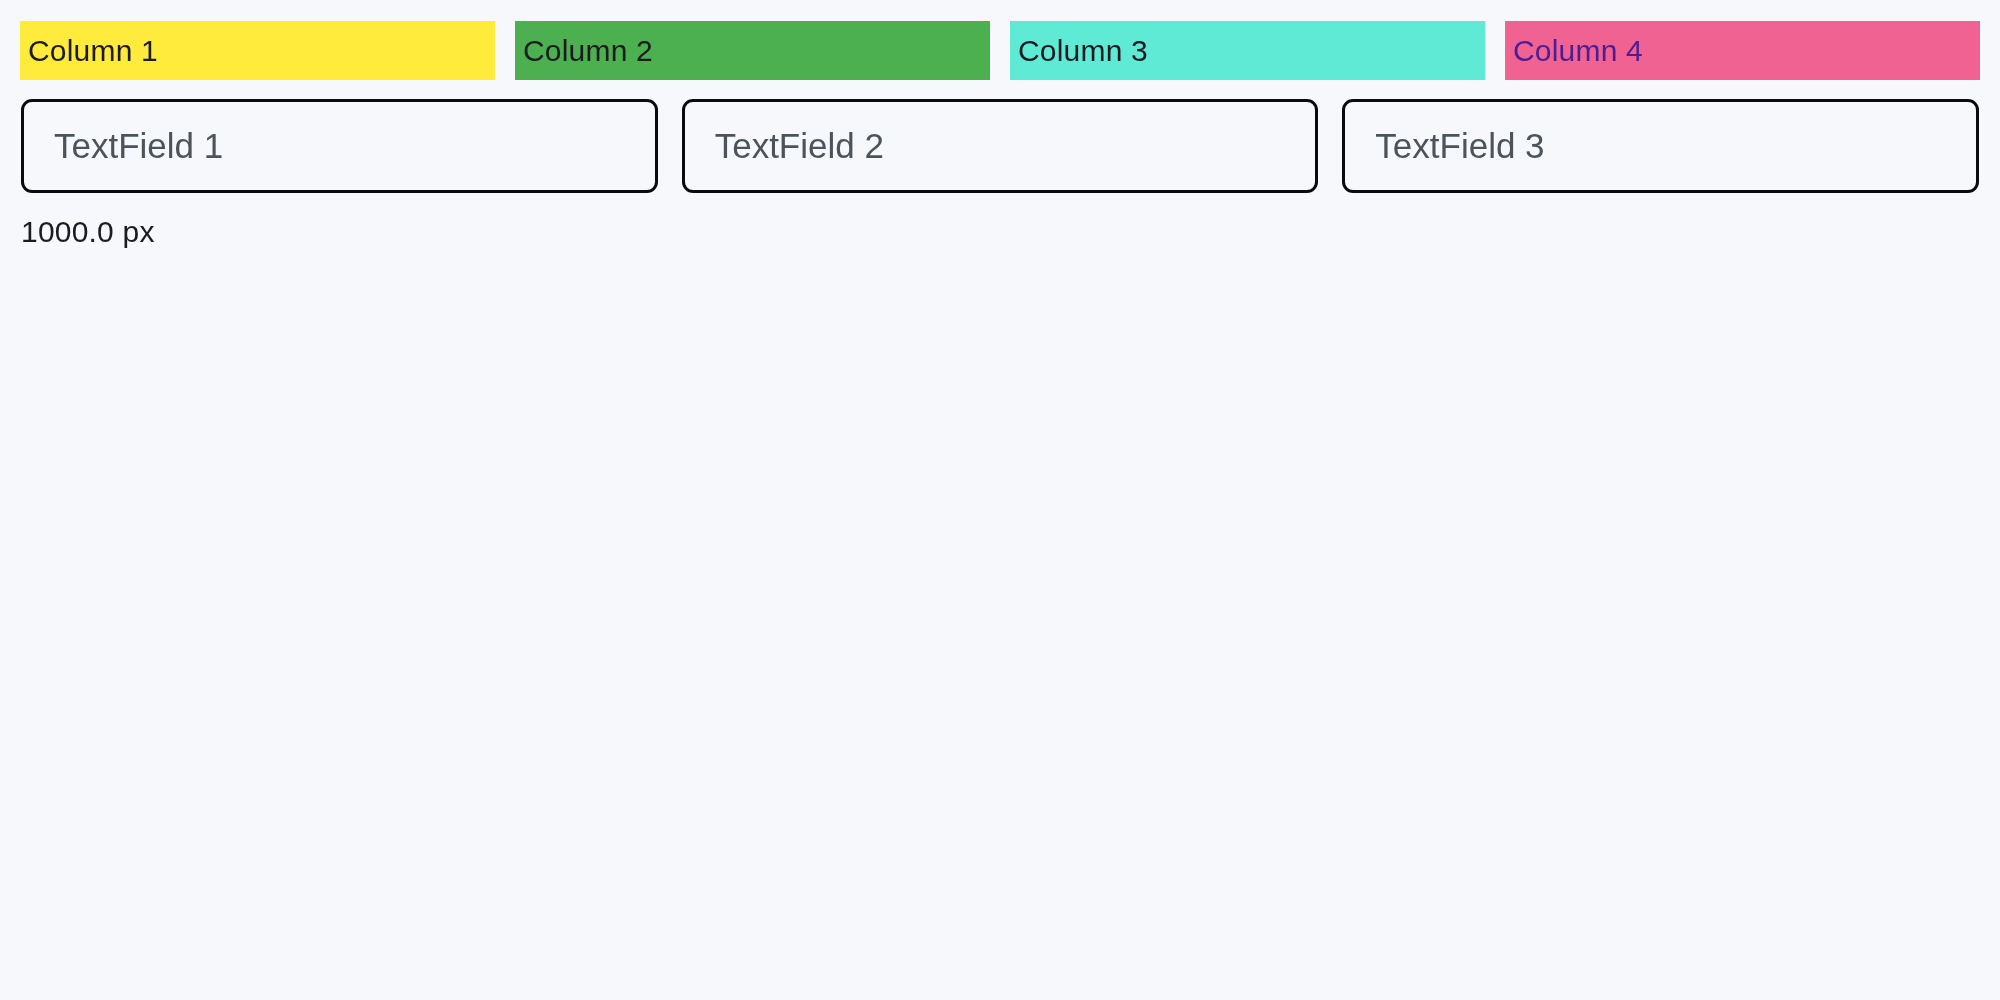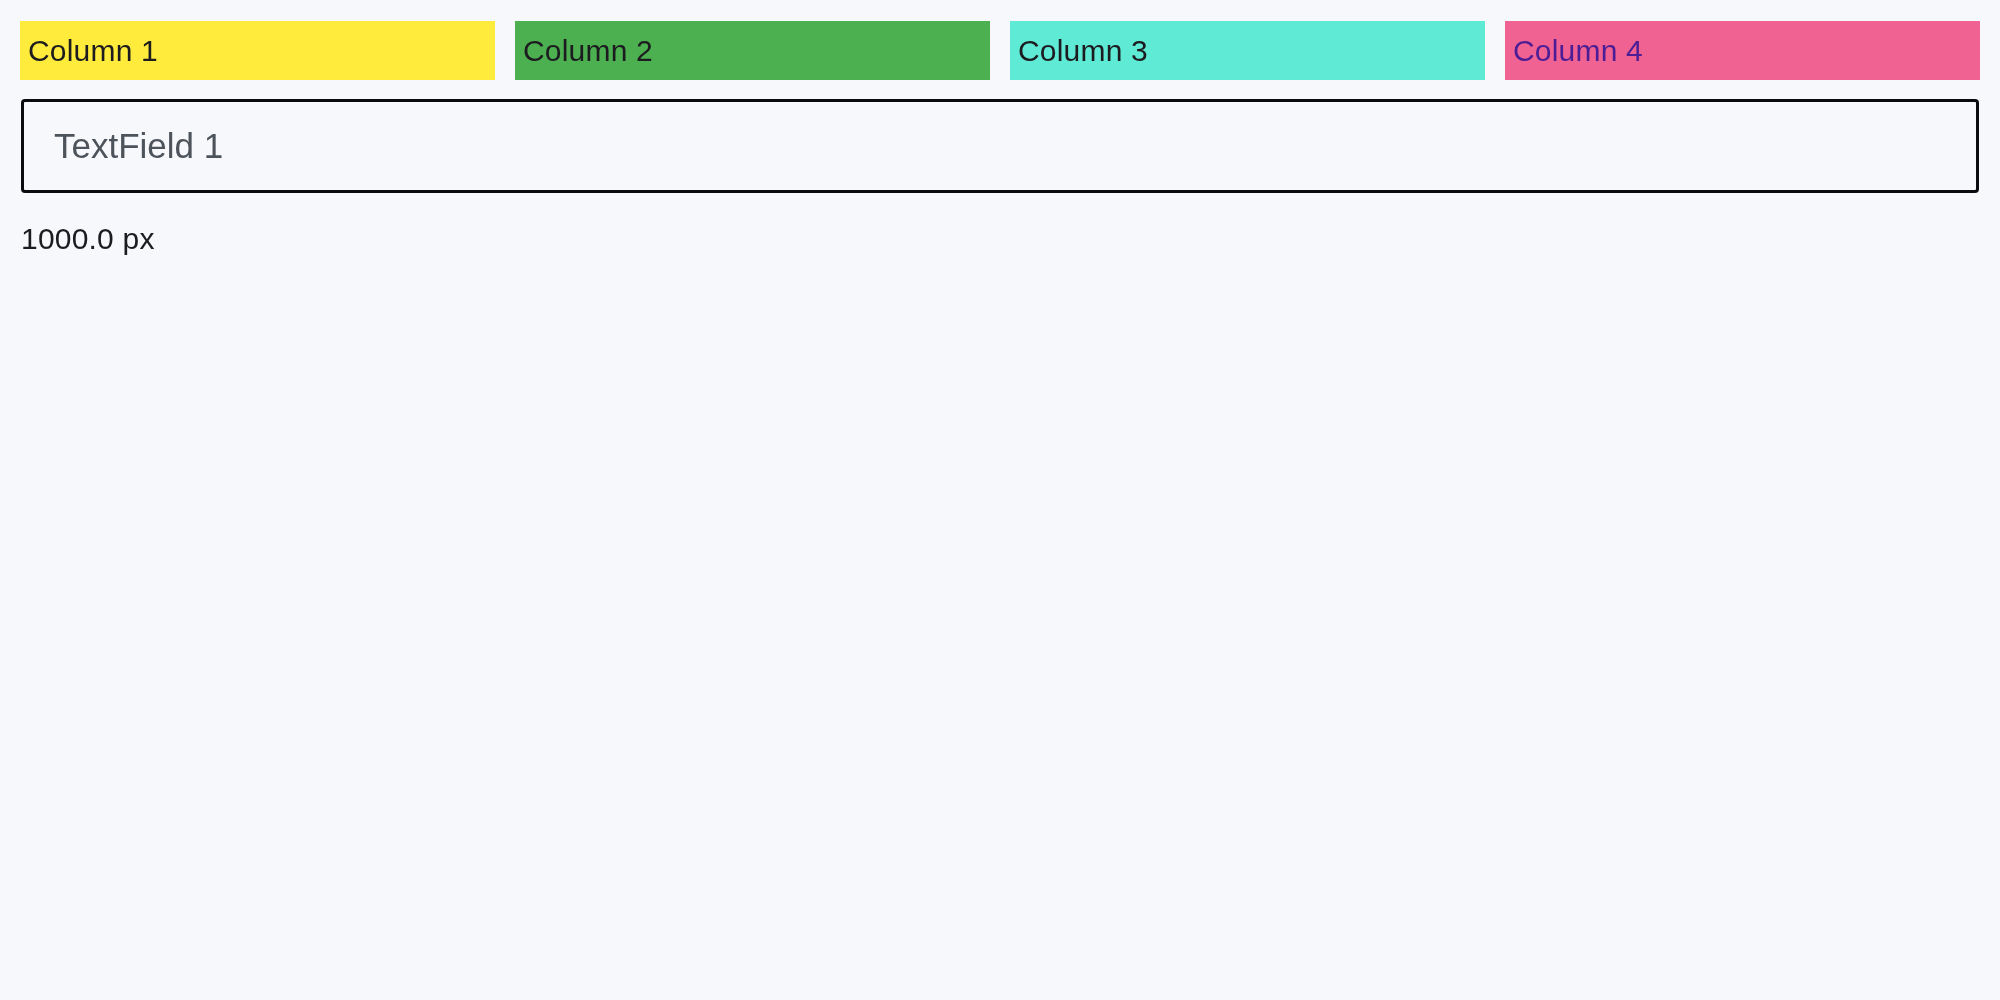--- a/index.html
+++ b/index.html
@@ -31,37 +31,37 @@
   
   .fields-row {
     display: flex;
     gap: 24px;
     padding: 19px 21px 0 21px;
   }
   .text-field {
     flex: 1;
     height: 94px;
     border: 3px solid #0b0b0d;
-    border-radius: 4px;
+    border-radius: 11px;
     background: transparent;
     font-family: "Liberation Sans", sans-serif;
     font-size: 35px;
     color: #1c1b1f;
     padding: 0 30px;
     outline: none;
     min-width: 0;
   }
   .text-field::placeholder {
     color: #4d535b;
     opacity: 1;
   }
 
   
   .width-label {
-    margin: 29px 0 0 21px;
+    margin: 22px 0 0 21px;
     font-size: 30px;
     letter-spacing: 0.2px;
   }
 </style>
 </head>
 <body style="background-color: rgb(247, 248, 252);">
 
 <div class="columns-row">
   <div class="color-column" style="background-color: rgb(255, 235, 59);">
     <span class="col-label" style="color: rgb(28, 27, 31);">Column 1</span>
@@ -72,15 +72,17 @@
   <div class="color-column" style="background-color: #5eead4;">
     <span class="col-label" style="color: rgb(28, 27, 31);">Column 3</span>
   </div>
   <div class="color-column" style="background-color: rgb(240, 98, 146);">
     <span class="col-label" style="color: #4c1d95;">Column 4</span>
   </div>
 </div>
 
 <div class="fields-row">
   <input type="text" class="text-field" placeholder="TextField 1" value="" style="">
+  <input type="text" class="text-field" placeholder="TextField 2" value="" style="">
+  <input type="text" class="text-field" placeholder="TextField 3" value="" style="">
 </div>
 
 <div class="width-label" style="color: rgb(28, 27, 31);">1000.0 px</div>
 
 </body></html>

